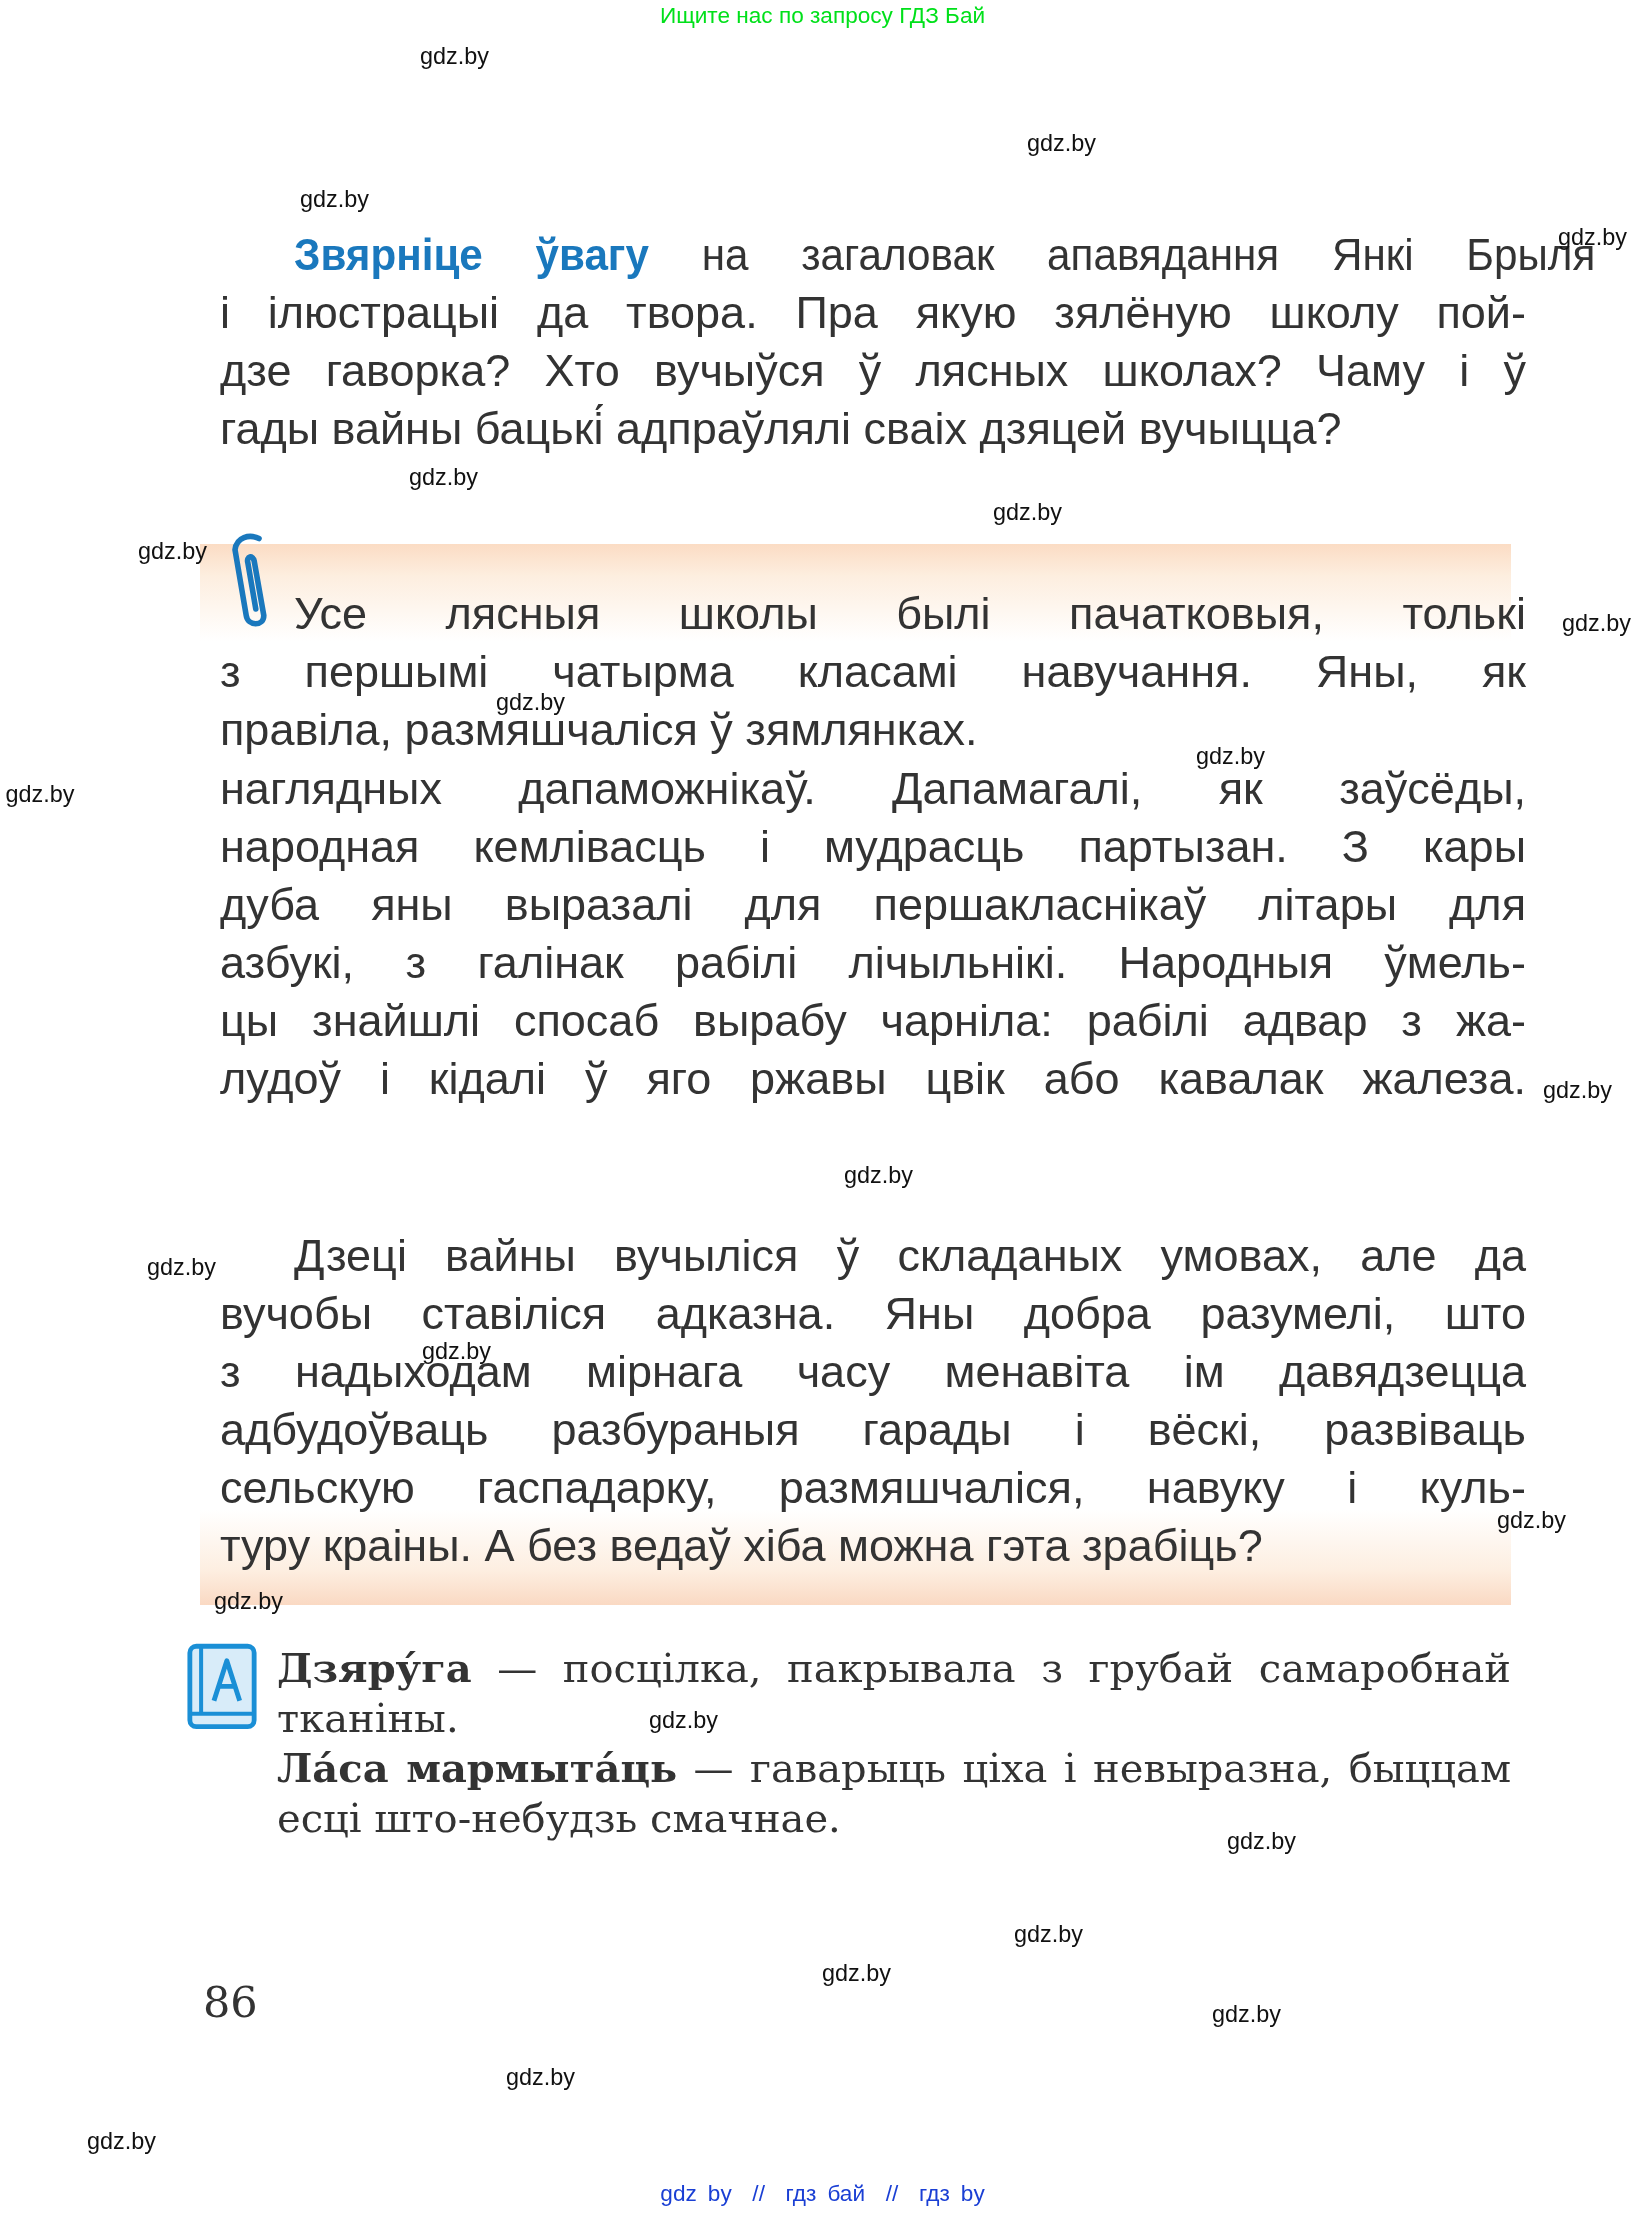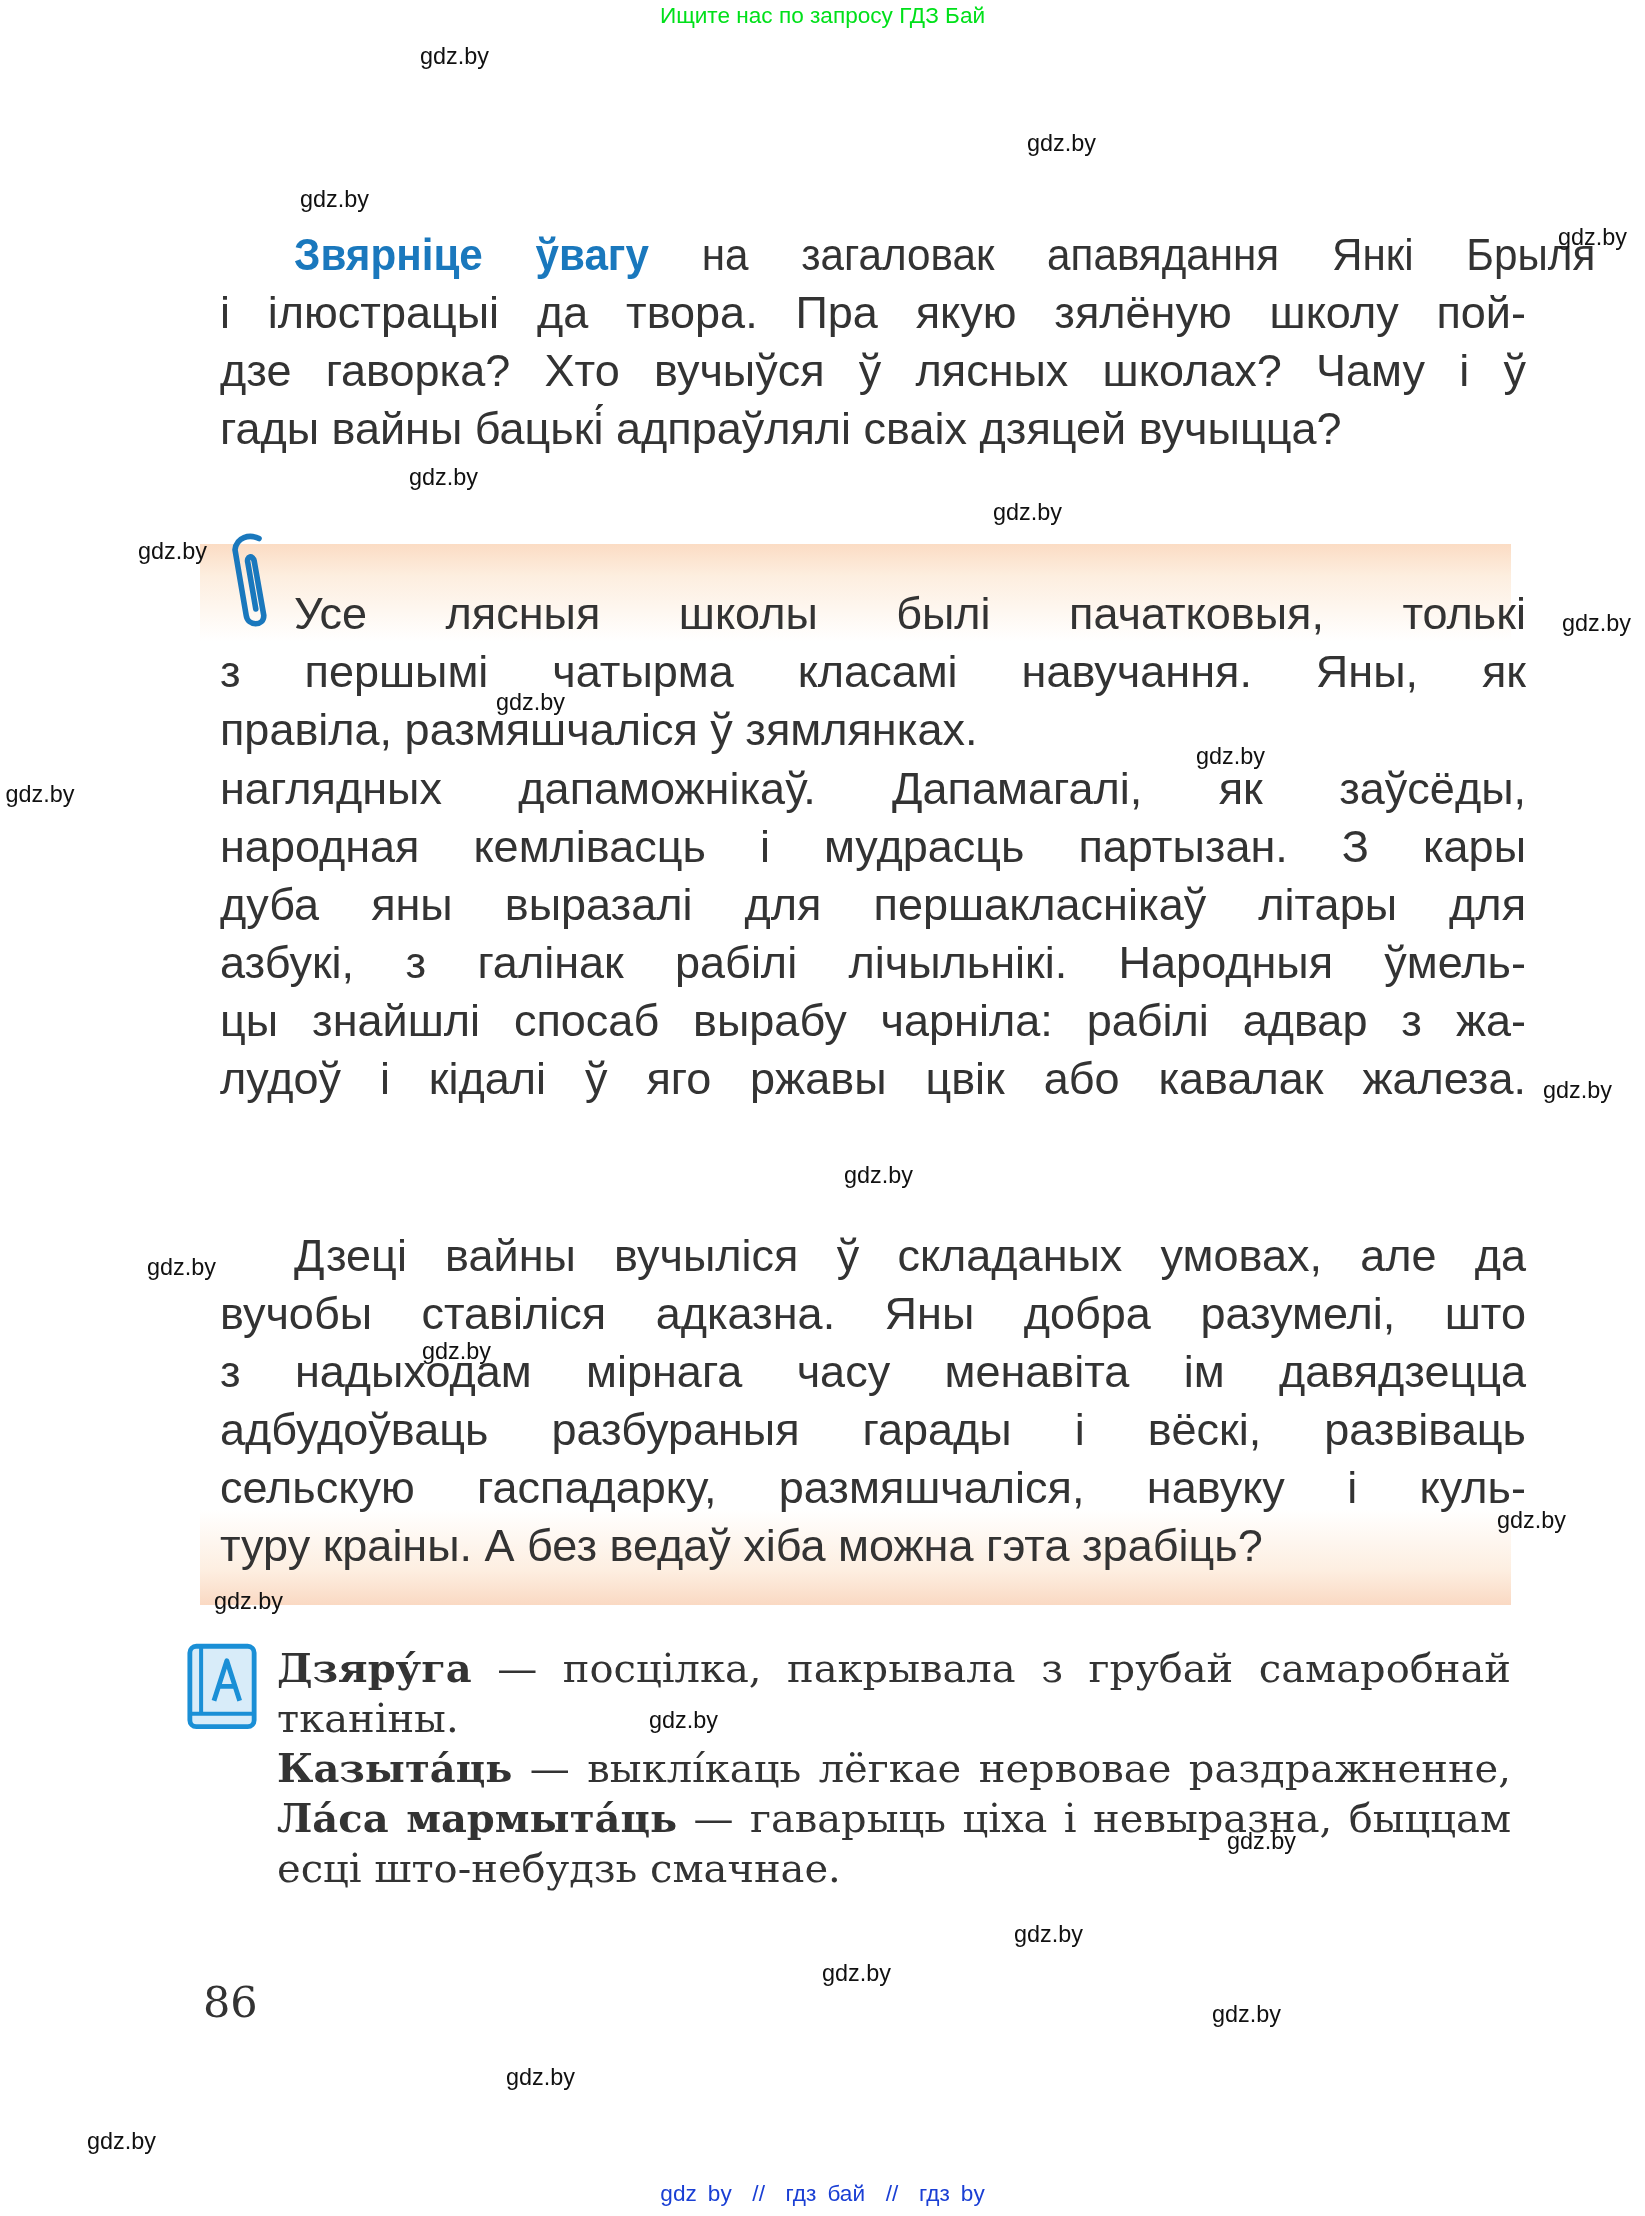--- a/index.html
+++ b/index.html
@@ -66,21 +66,20 @@
 <svg class="glossary-icon" viewBox="0 0 92 112">
   <rect x="6" y="4" width="80" height="100" rx="8" fill="#d8ecf9" stroke="#1a8fd6" stroke-width="6"></rect>
   <line x1="20" y1="6" x2="20" y2="88" stroke="#1a8fd6" stroke-width="5"></line>
   <path d="M8 88 L84 88" stroke="#1a8fd6" stroke-width="5"></path>
   <path d="M36 72 L52 22 L68 72 M42 54 L62 54" fill="none" stroke="#1a8fd6" stroke-width="6" stroke-linejoin="round"></path>
 </svg>
 
 <div class="gloss" style="top:1643px;">
   <span class="line" style="display: block;"><span class="term">Дзяру́га</span><span> — посцілка, пакрывала з грубай самаробнай</span></span>
   <span class="line last" style="display: block;">тканіны.</span>
-  <span class="line" style="display: block;"><span class="term">Казыта́ць</span><span> — выклі́каць лёгкае нервовае раздражненне,</span></span>
   <span class="line" style="display: block;"><span class="term">Ла́са мармыта́ць</span><span> — гаварыць ціха і невыразна, быццам</span></span>
   <span class="line last" style="display: block;">есці што-небудзь смачнае.</span>
 </div>
 
 <div class="page-num">86</div>
 
 <div id="watermarks">
     <span class="wm" style="left: 420px; top: 43px;">gdz.by</span>
     <span class="wm" style="left: 1027px; top: 130px;">gdz.by</span>
     <span class="wm" style="left: 300px; top: 186px;">gdz.by</span>

